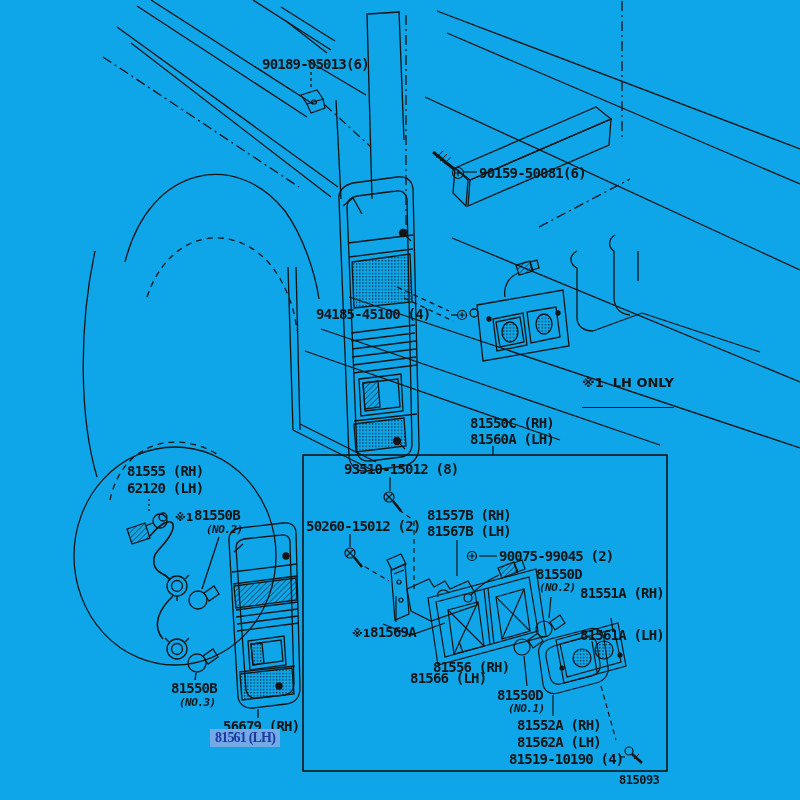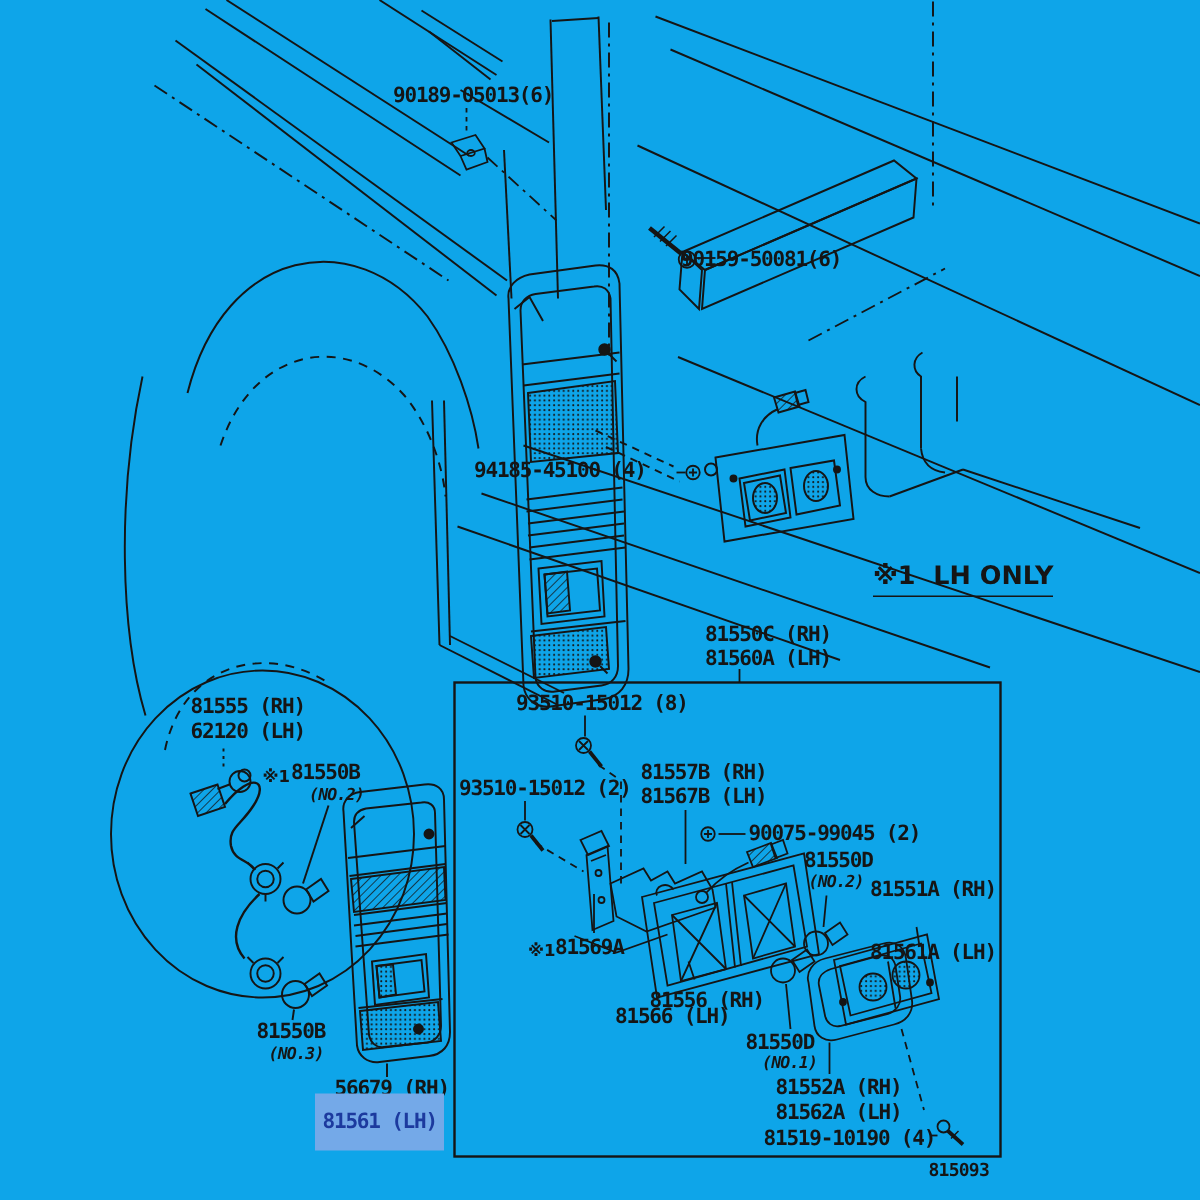--- a/index.html
+++ b/index.html
@@ -4,23 +4,23 @@
 <style>
   html,body{margin:0;padding:0;background:#ffffff;}
   #stage{position:relative;width:800px;height:800px;background:#0ea5e9;overflow:hidden;
          font-family:"DejaVu Sans Mono", monospace;}
   svg{position:absolute;left:0;top:0;}
   .lbl{position:absolute;font-weight:bold;font-size:14px;line-height:1;
        letter-spacing:-0.8px;color:#151515;white-space:pre;}
   .sub{font-size:11px;letter-spacing:-0.5px;font-style:italic;}
   .pre{font-family:"DejaVu Sans", sans-serif;font-size:11px;letter-spacing:0;}
   .code{font-size:12px;letter-spacing:-0.5px;}
-  .note{font-family:"DejaVu Sans", sans-serif;font-size:17px;letter-spacing:0;
-        border-bottom:1.5px solid #151515;padding-bottom:4px;}
-  .hl{background:#74a9e8;color:#1c3a9e;padding:12px 5px;}
+  .note{font-family:"DejaVu Sans", sans-serif;font-size:13px;letter-spacing:0;
+        border-bottom:1.5px solid #151515;padding-bottom:18px;}
+  .hl{background:#74a9e8;color:#1c3a9e;padding:2px 5px;font-family:Liberation Serif, serif;}
 </style>
 </head>
 <body>
 
 <div id="stage">
 
 <svg width="800" height="800" viewBox="0 0 800 800">
   <defs>
     <pattern id="hatch" width="4" height="4" patternUnits="userSpaceOnUse" patternTransform="rotate(45)">
       <line x1="0" y1="0" x2="0" y2="4" stroke="#151515" stroke-width="1"></line>
@@ -259,29 +259,29 @@
     <polygon points="251,644 262,643 264,663 253,665" fill="url(#dots)"></polygon>
     <path d="M239,672 L295,666"></path>
     <polygon points="240,674 292,668 294,694 242,700" fill="url(#dots)"></polygon>
     <circle cx="286" cy="556" r="3" fill="#151515"></circle>
     <circle cx="279" cy="686" r="3" fill="#151515"></circle>
     <path d="M258,709 L258,718"></path>
   </g>
 </svg>
 
 <div class="lbl" style="left:262px;top:57px">90189-05013(6)</div>
-<div class="lbl" style="left:454px;top:166px">90159-50081(6)</div>
+<div class="lbl" style="left:479px;top:166px">90159-50081(6)</div>
 <div class="lbl" style="left:316px;top:307px">94185-45100 (4)</div>
 <div class="lbl note" style="left:582px;top:376px">※1  LH ONLY</div>
 
 <div class="lbl" style="left:470px;top:416px">81550C (RH)</div>
 <div class="lbl" style="left:470px;top:432px">81560A (LH)</div>
 
 <div class="lbl" style="left:344px;top:462px">93510-15012 (8)</div>
-<div class="lbl" style="left:306px;top:519px">93510-15012 (2)</div>
+<div class="lbl" style="left:306px;top:519px">50260-15012 (2)</div>
 
 <div class="lbl" style="left:427px;top:508px">81557B (RH)</div>
 <div class="lbl" style="left:427px;top:524px">81567B (LH)</div>
 
 <div class="lbl" style="left:499px;top:549px">90075-99045 (2)</div>
 
 <div class="lbl" style="left:536px;top:567px">81550D</div>
 <div class="lbl sub" style="left:539px;top:582px">(NO.2)</div>
 
 <div class="lbl" style="left:580px;top:586px">81551A (RH)</div>

